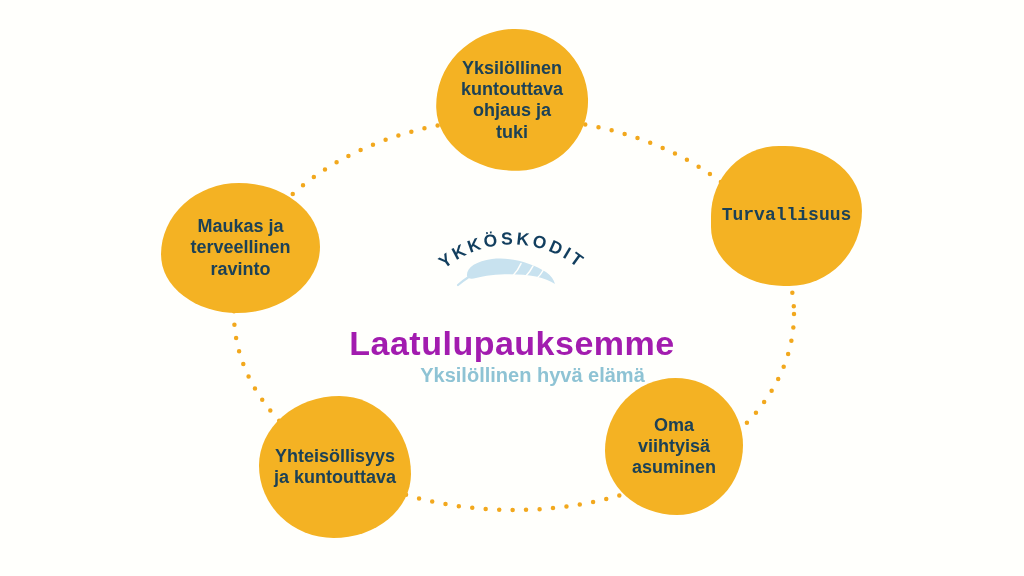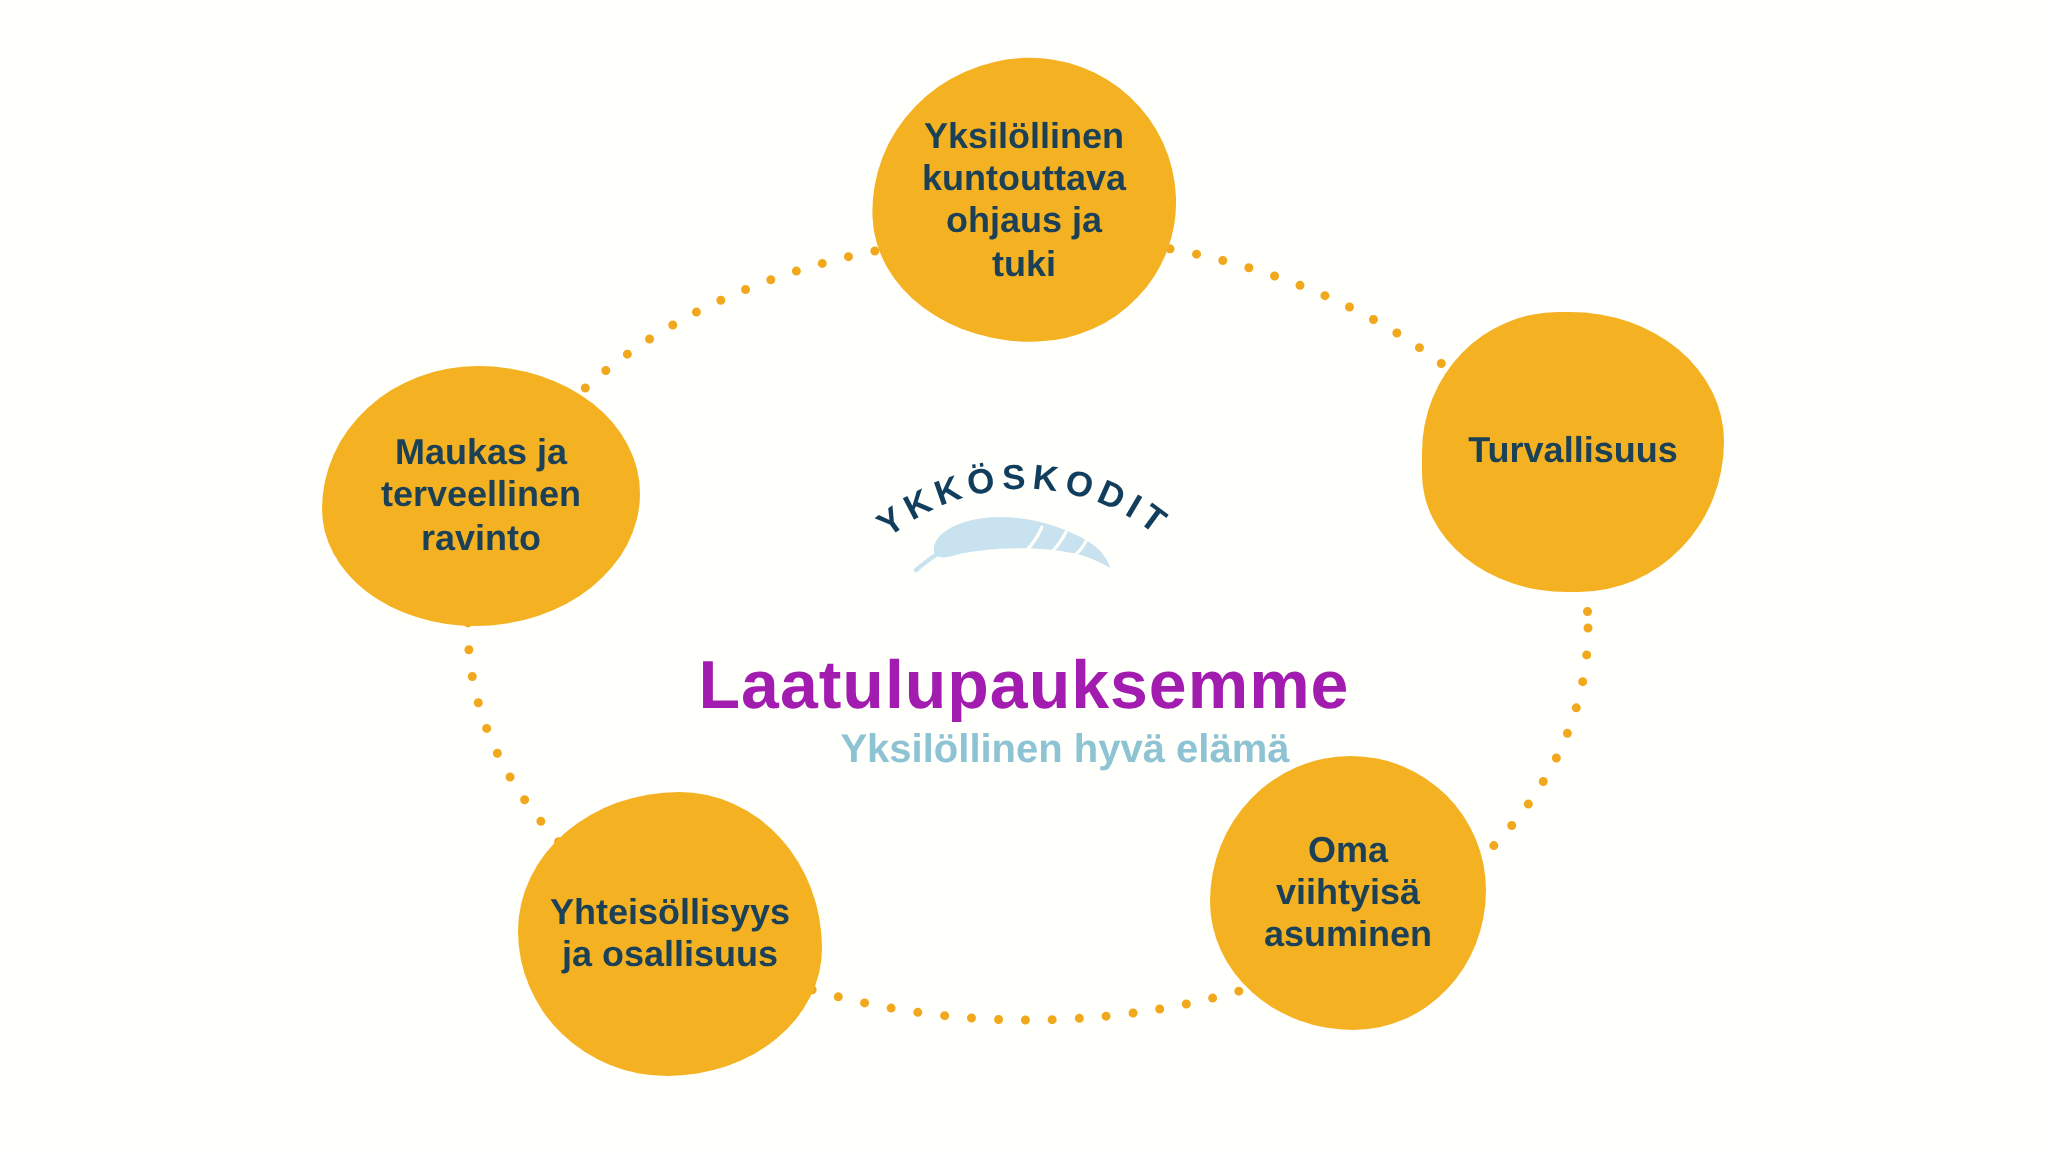--- a/index.html
+++ b/index.html
@@ -30,22 +30,23 @@
     line-height: 1.18;
   }
   .bubble-label { white-space: pre-line; }
   .bubble-top {
     left: 436px; top: 29px; width: 152px; height: 142px;
     border-radius: 52% 48% 47% 53% / 54% 51% 49% 46%;
     transform: rotate(-2deg);
   }
   .bubble-top .bubble-label { transform: rotate(2deg); }
   .bubble-right {
-    left: 711px; top: 156px; width: 151px; height: 140px;
+    left: 711px; top: 146px; width: 151px; height: 140px;
     border-radius: 47% 53% 50% 50% / 52% 48% 56% 44%;
+    font-family: Liberation Mono, monospace;
   }
   .bubble-bottom-right {
     left: 605px; top: 378px; width: 138px; height: 137px;
     border-radius: 51% 49% 48% 52% / 53% 49% 51% 47%;
   }
   .bubble-bottom-left {
     left: 259px; top: 396px; width: 152px; height: 142px;
     border-radius: 53% 47% 51% 49% / 49% 55% 45% 51%;
   }
   .bubble-left {
@@ -106,21 +107,21 @@
   </div>
 
   <div class="bubble bubble-bottom-right">
     <span class="bubble-label">Oma
 viihtyisä
 asuminen</span>
   </div>
 
   <div class="bubble bubble-bottom-left">
     <span class="bubble-label">Yhteisöllisyys
-ja osallisuus</span>
+ja kuntouttava</span>
   </div>
 
   <div class="bubble bubble-left">
     <span class="bubble-label">Maukas ja
 terveellinen
 ravinto</span>
   </div>
 
   <svg class="logo" width="200" height="90" viewBox="0 0 200 90">
     <defs>

